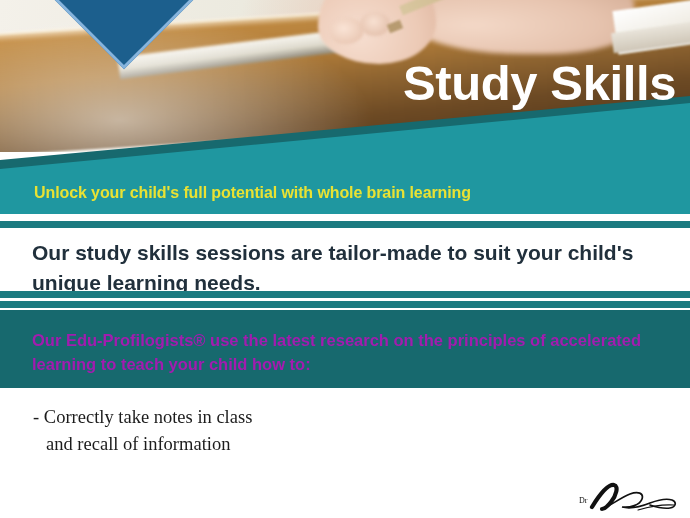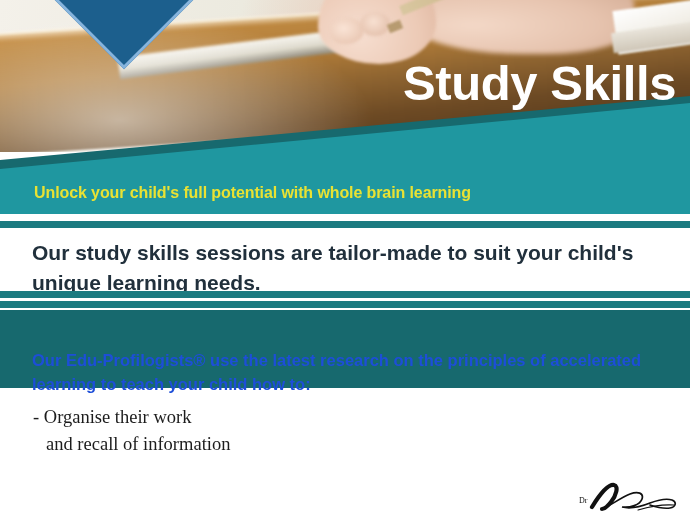--- a/index.html
+++ b/index.html
@@ -167,22 +167,22 @@
     color:#21303c;
     font-size:21px; font-weight:700; line-height:1.42;
   }
 
   #band-dark{
     position:absolute; left:0; top:310px; width:690px; height:78px;
     background:#17696e;
   }
   #band-text{
     position:absolute; left:32px; top:329px; width:615px;
-    color:#1d4ed8;
-    font-size:16.5px; font-weight:700; line-height:1.44;margin-top:20px;
+    color:#a21caf;
+    font-size:16.5px; font-weight:700; line-height:1.44;
   }
 
   
   #bullet-list{
     position:absolute; left:33px; top:404px; width:520px;
     font-family:"Liberation Serif", serif;
     color:#1c1c1c;
     font-size:18.5px;
     line-height:1.455;
   }
@@ -240,21 +240,21 @@
 <div class="rule" id="rule-1"></div>
 <div id="section-white"></div>
 <div id="lead-text">Our study skills sessions are tailor-made to suit your child's unique learning needs.</div>
 <div class="rule" id="rule-2"></div>
 <div class="rule" id="rule-3"></div>
 
 <div id="band-dark"></div>
 <div id="band-text">Our Edu-Profilogists® use the latest research on the principles of accelerated learning to teach your child how to:</div>
 
 <div id="bullet-list">
-    <div class="bl-row"><span>- </span><span>Organise their work</span></div>
+    <div class="bl-row"><span>- </span><span>Correctly take notes in class</span></div>
     <div class="bl-row bl-cont">and recall of information</div>
   </div>
 
 <svg id="signature" viewBox="0 0 108 42">
   <text x="1" y="27" font-family="Liberation Serif, serif" font-size="8" fill="#111">Dr</text>
   <g fill="none" stroke="#111111" stroke-linecap="round">
     <path d="M14 31 C22 18, 30 8, 36 9 C41 10, 38 20, 33 26 C29 31, 26 33, 24 33" stroke-width="4.2"></path>
     <path d="M24 33 C32 30, 42 22, 52 18 C60 15, 66 17, 64 23 C62 29, 52 32, 44 31
              C52 33, 62 31, 72 27 C80 24, 88 22, 94 24 C99 26, 98 31, 92 32
              C86 33, 78 31, 72 29" stroke-width="1.7"></path>

